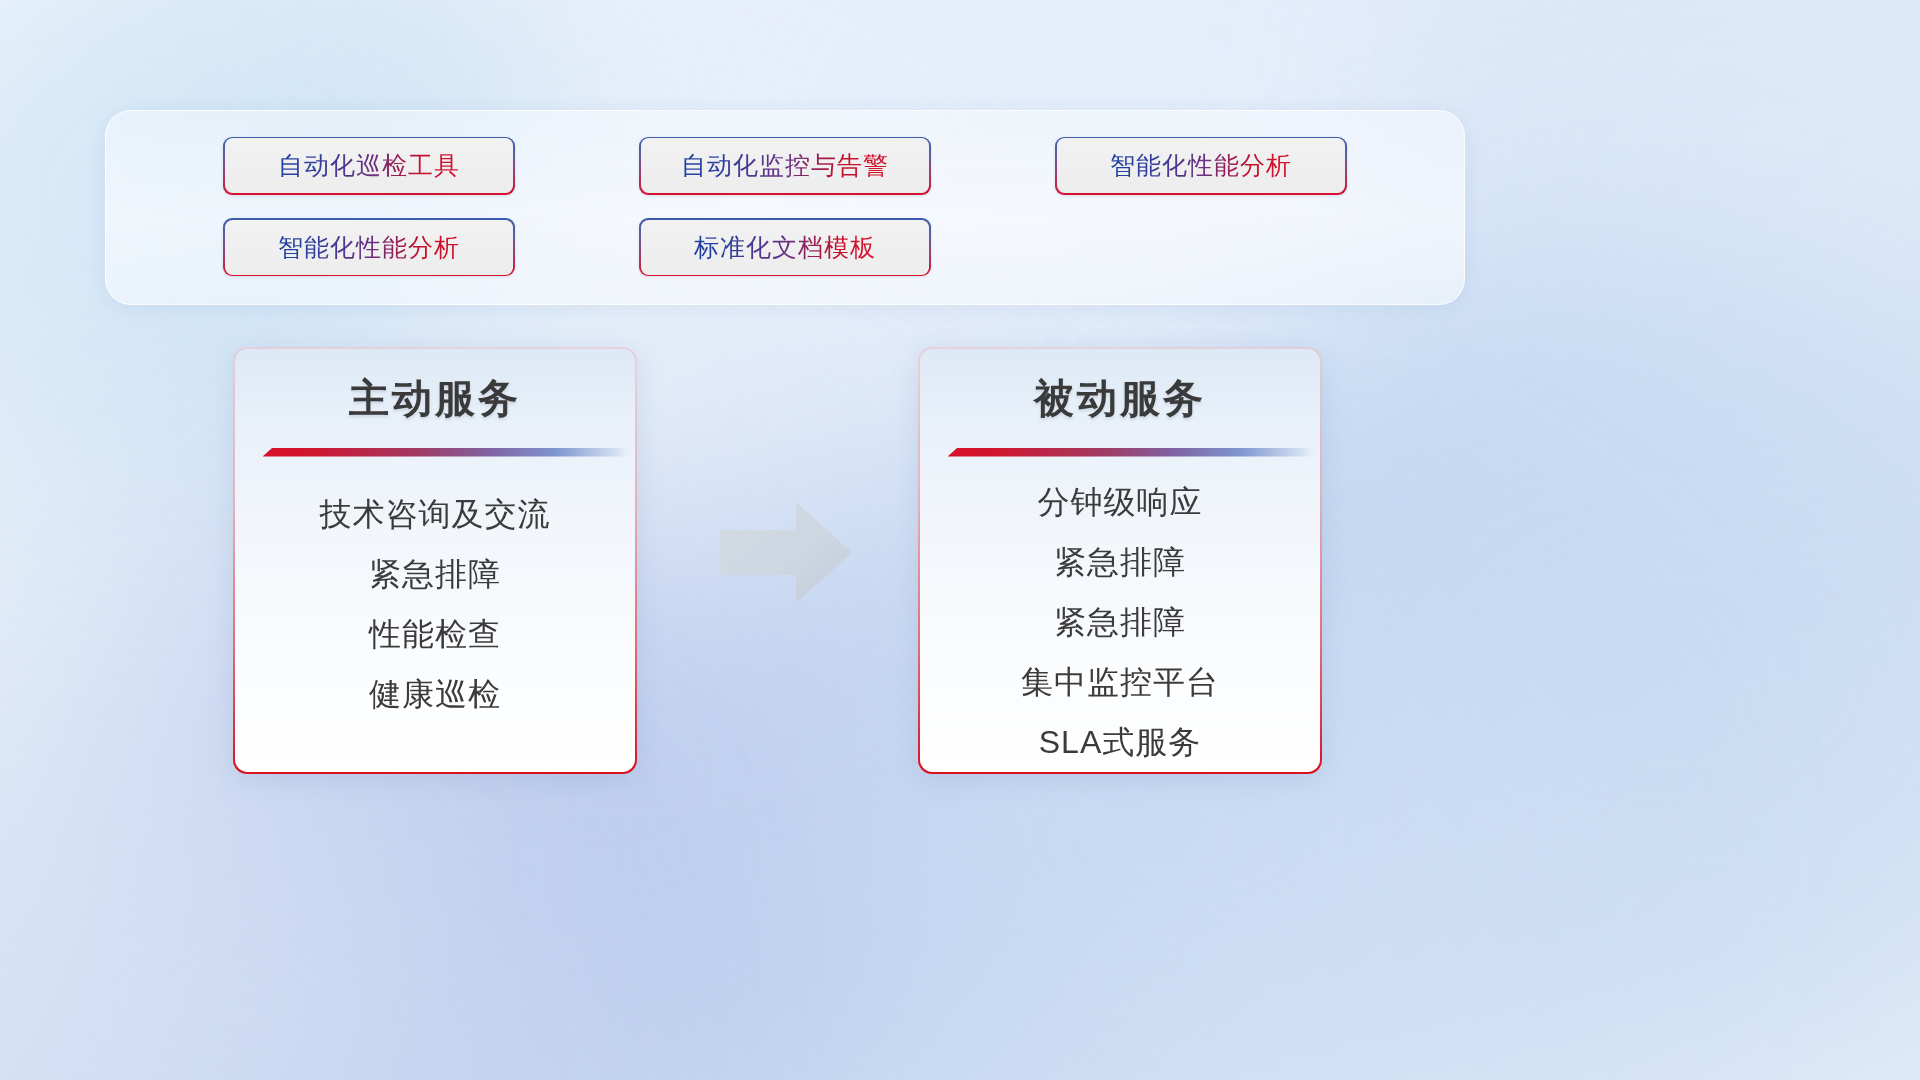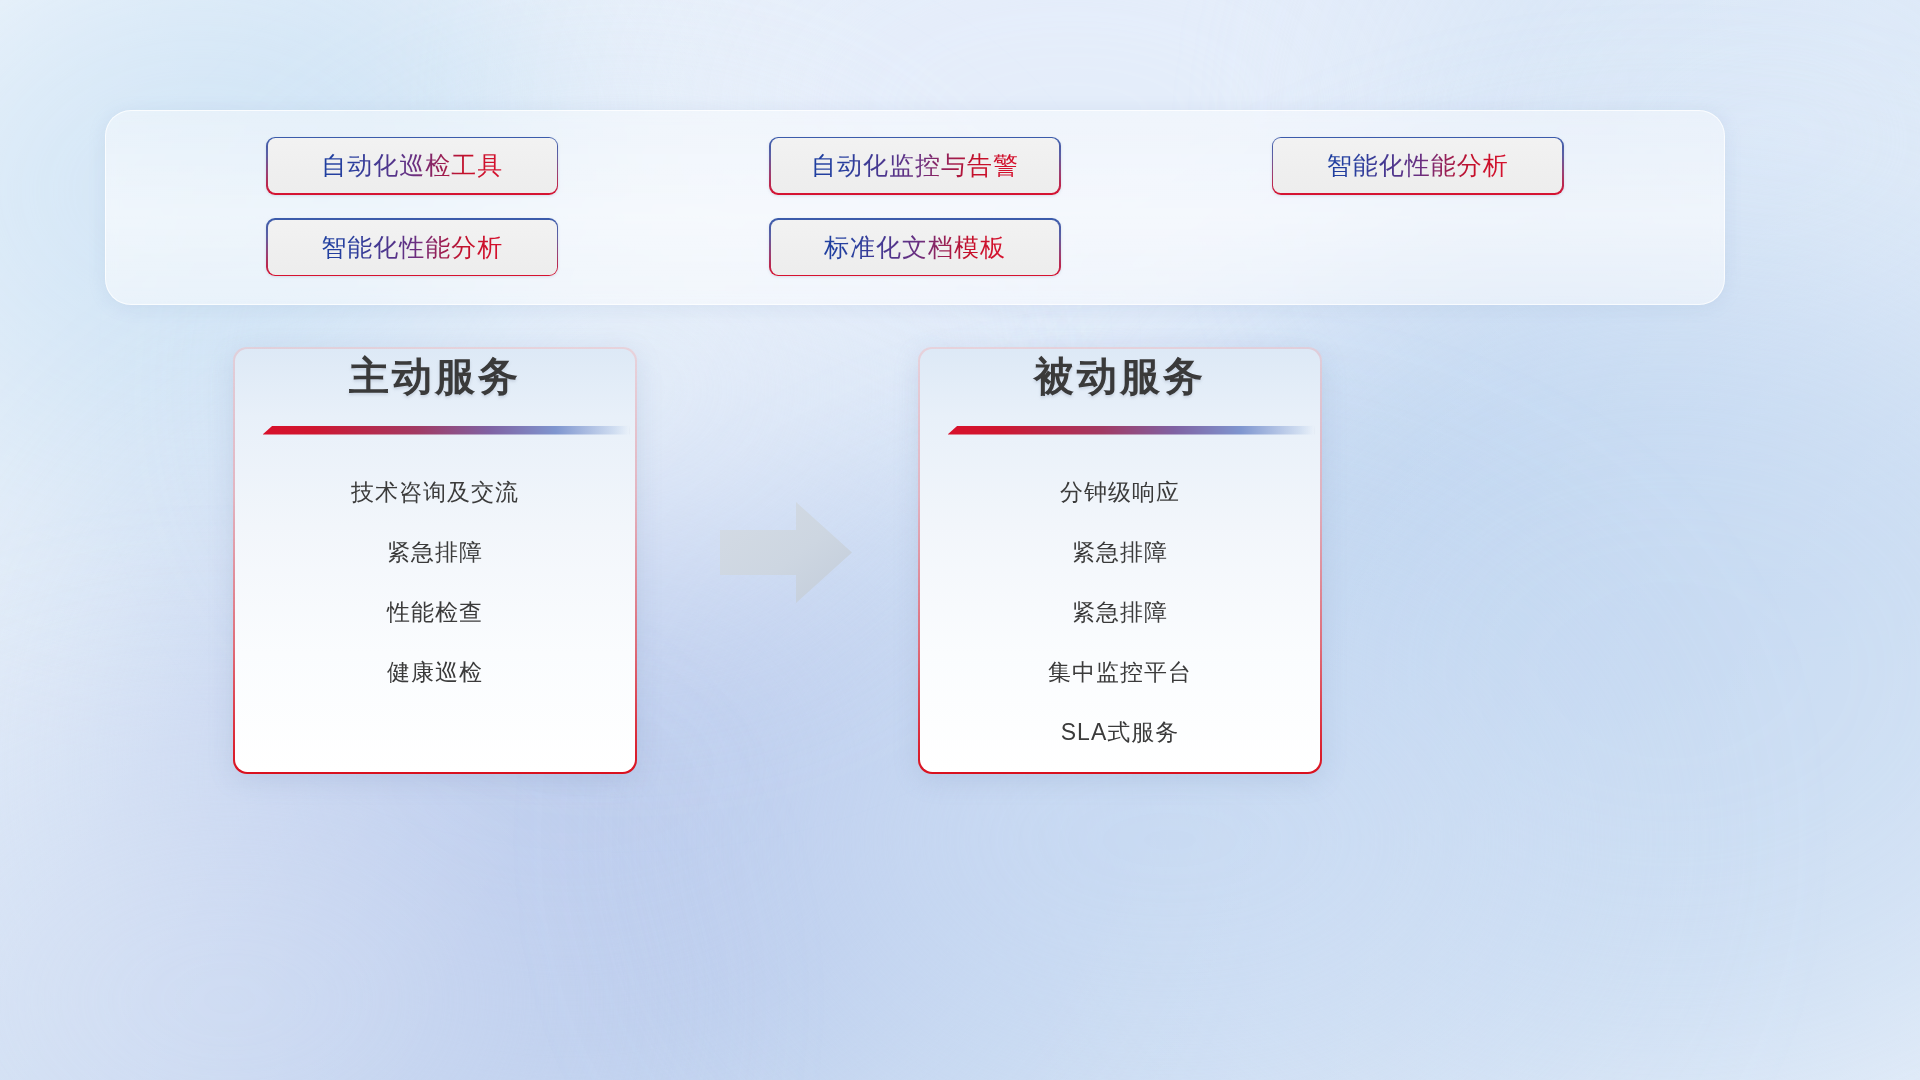--- a/index.html
+++ b/index.html
@@ -28,21 +28,21 @@
   .blob7 { left:760px;   top:560px;  width:820px;  height:560px; background:#cbdcf4; opacity:.65;}
   .blob8 { left:340px;   top:180px;  width:560px;  height:420px; background:#f2f7fd; opacity:.55;}
   .sheen {
     inset:0;
     background:linear-gradient(115deg, rgba(255,255,255,.42) 0%, rgba(255,255,255,0) 38%,
                 rgba(255,255,255,0) 62%, rgba(255,255,255,.30) 100%);
   }
 
   
   .top-panel {
-    position:absolute; left:105px; top:110px; width:1620px; height:195px;
+    position:absolute; left:105px; top:110px; width:1360px; height:195px;
     border-radius:26px;
     background:linear-gradient(180deg, rgba(255,255,255,.42) 0%, rgba(255,255,255,.62) 55%, rgba(255,255,255,.50) 100%);
     border:1px solid rgba(255,255,255,.75);
     box-shadow:0 2px 18px rgba(120,150,190,.14);
     backdrop-filter:blur(6px);
   }
   .pill-grid {
     position:absolute; inset:0;
     display:grid;
     grid-template-columns:repeat(3,1fr);
@@ -85,39 +85,40 @@
   .card.left  { left:233px; }
   .card.right { left:918px; }
   .card-inner {
     width:100%; height:100%;
     border-radius:12.4px;
     background:linear-gradient(180deg, #dde9f6 0%, #e8f0f9 16%, #f2f6fb 42%, #fafcfe 72%, #ffffff 100%);
     display:flex; flex-direction:column; align-items:center;
     overflow:hidden;
   }
   .card-title {
+    margin-top:22px;
     font-size:40px; font-weight:700; color:#3a3a3a; letter-spacing:3px;
     text-shadow:0 2px 3px rgba(150,160,180,.35);
   }
   .divider-wrap { width:100%; height:28px; margin-top:16px; position:relative; }
   .divider {
     position:absolute; left:28px; right:6px; top:6px; height:9px;
     background:linear-gradient(90deg,#d8102a 0%, #cf1630 14%, #a23a63 42%, #7f62a3 62%,
                #7f96cf 80%, rgba(160,185,225,.35) 96%, rgba(190,210,240,0) 100%);
     clip-path:polygon(10px 0, 100% 0, 100% 100%, 0 100%);
     box-shadow:0 1px 2px rgba(120,130,160,.25);
   }
   .card-list {
     margin-top:14px; width:100%;
     display:flex; flex-direction:column; align-items:center;
     gap:0;
   }
   .card-list li {
     list-style:none;
-    font-size:23px; color:#3b3b3b; letter-spacing:1px;
+    font-size:32px; color:#3b3b3b; letter-spacing:1px;
     line-height:60px; white-space:nowrap;
   }
 
   
   .arrow {
     position:absolute; left:718px; top:500px; width:136px; height:105px;
   }
   .arrow svg { display:block; width:100%; height:100%; }
 </style>
 </head>

